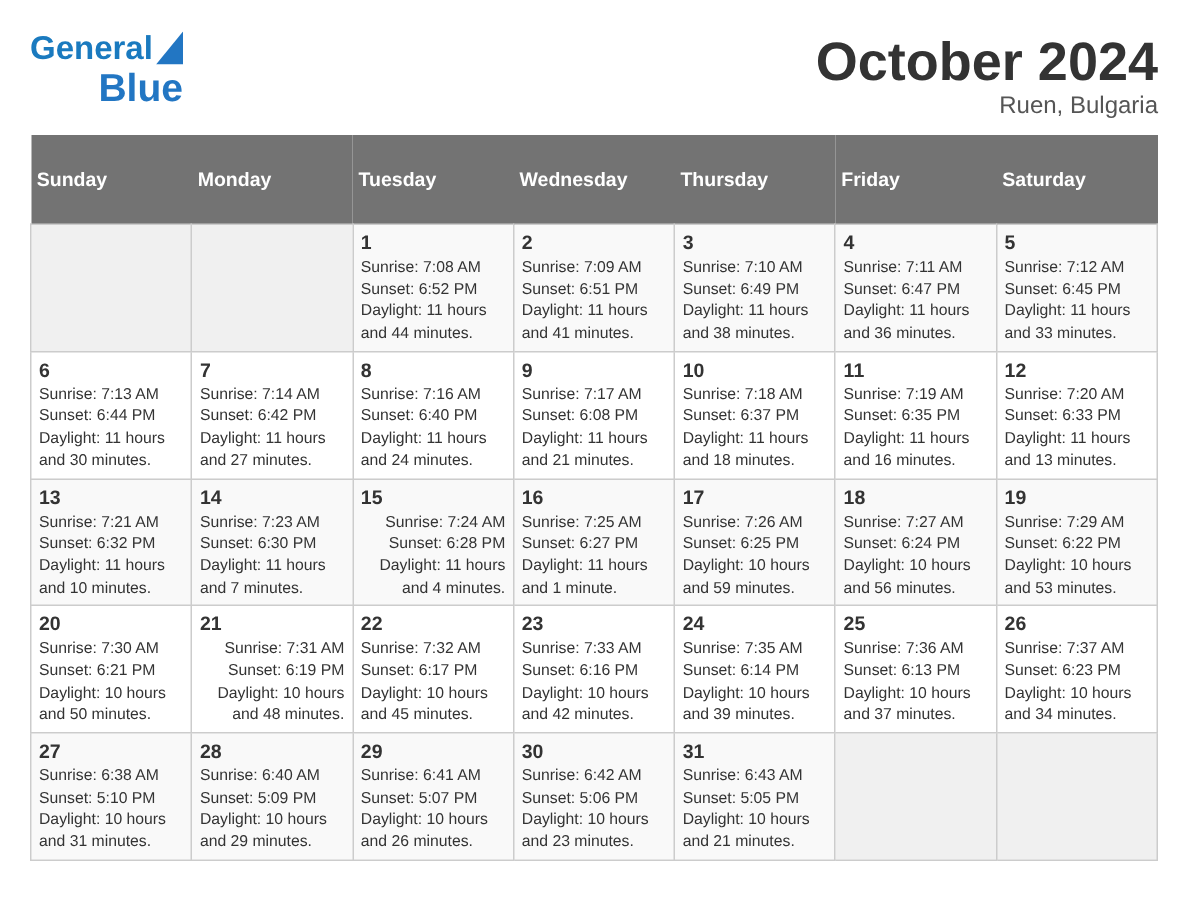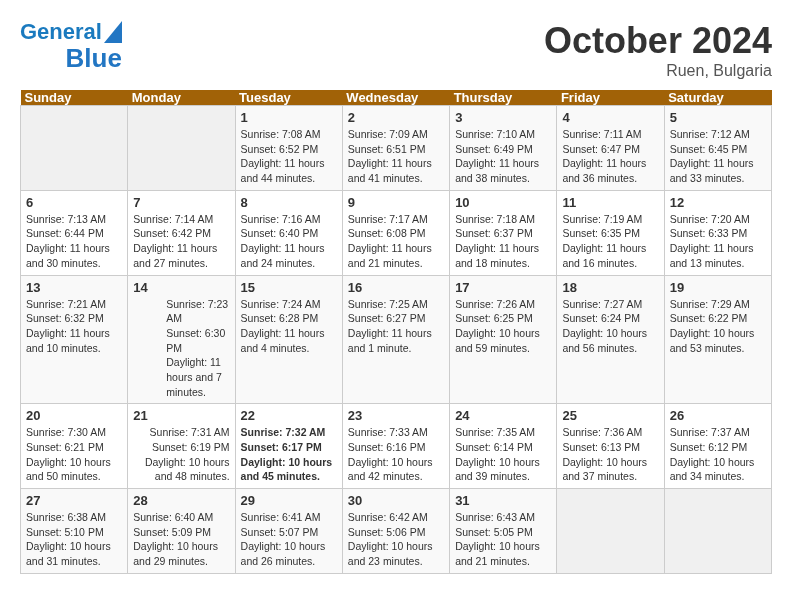--- a/index.html
+++ b/index.html
@@ -40,23 +40,23 @@
     .location {
       font-size: 16px;
       color: #555;
     }
     table {
       width: 100%;
       border-collapse: collapse;
       font-size: 11px;
     }
     thead tr th {
-      background-color: #a16207;
+      background-color: #737373;
       color: white;
-      padding: 0 4px;
+      padding: 22px 4px;
       text-align: left;
       font-size: 13px;
       font-weight: bold;
     }
     tbody tr td {
       border: 1px solid #ccc;
       vertical-align: top;
       padding: 4px 5px;
       height: 80px;
       width: 107px;
@@ -199,27 +199,27 @@
       </tr>
       <tr>
         <td>
           <span class="day-num">13</span>
           <div class="day-info" style="white-space: pre-line;">Sunrise: 7:21 AM
 Sunset: 6:32 PM
 Daylight: 11 hours and 10 minutes.</div>
         </td>
         <td>
           <span class="day-num">14</span>
-          <div class="day-info" style="white-space: pre-line; margin-left: 33px;">Sunrise: 7:23 AM
+          <div class="day-info" style="white-space: pre-line;">Sunrise: 7:23 AM
 Sunset: 6:30 PM
 Daylight: 11 hours and 7 minutes.</div>
         </td>
         <td>
           <span class="day-num">15</span>
-          <div class="day-info" style="white-space: pre-line;">Sunrise: 7:24 AM
+          <div class="day-info" style="white-space: pre-line; text-align: right;">Sunrise: 7:24 AM
 Sunset: 6:28 PM
 Daylight: 11 hours and 4 minutes.</div>
         </td>
         <td>
           <span class="day-num">16</span>
           <div class="day-info" style="white-space: pre-line;">Sunrise: 7:25 AM
 Sunset: 6:27 PM
 Daylight: 11 hours and 1 minute.</div>
         </td>
         <td>
@@ -249,21 +249,21 @@
 Daylight: 10 hours and 50 minutes.</div>
         </td>
         <td>
           <span class="day-num">21</span>
           <div class="day-info" style="white-space: pre-line; text-align: right;">Sunrise: 7:31 AM
 Sunset: 6:19 PM
 Daylight: 10 hours and 48 minutes.</div>
         </td>
         <td>
           <span class="day-num">22</span>
-          <div class="day-info" style="white-space: pre-line; font-weight: bold;">Sunrise: 7:32 AM
+          <div class="day-info" style="white-space: pre-line;">Sunrise: 7:32 AM
 Sunset: 6:17 PM
 Daylight: 10 hours and 45 minutes.</div>
         </td>
         <td>
           <span class="day-num">23</span>
           <div class="day-info" style="white-space: pre-line;">Sunrise: 7:33 AM
 Sunset: 6:16 PM
 Daylight: 10 hours and 42 minutes.</div>
         </td>
         <td>
@@ -274,21 +274,21 @@
         </td>
         <td>
           <span class="day-num">25</span>
           <div class="day-info" style="white-space: pre-line;">Sunrise: 7:36 AM
 Sunset: 6:13 PM
 Daylight: 10 hours and 37 minutes.</div>
         </td>
         <td>
           <span class="day-num">26</span>
           <div class="day-info" style="white-space: pre-line;">Sunrise: 7:37 AM
-Sunset: 6:12 PM
+Sunset: 6:23 PM
 Daylight: 10 hours and 34 minutes.</div>
         </td>
       </tr>
       <tr>
         <td>
           <span class="day-num">27</span>
           <div class="day-info" style="white-space: pre-line;">Sunrise: 6:38 AM
 Sunset: 5:10 PM
 Daylight: 10 hours and 31 minutes.</div>
         </td>

